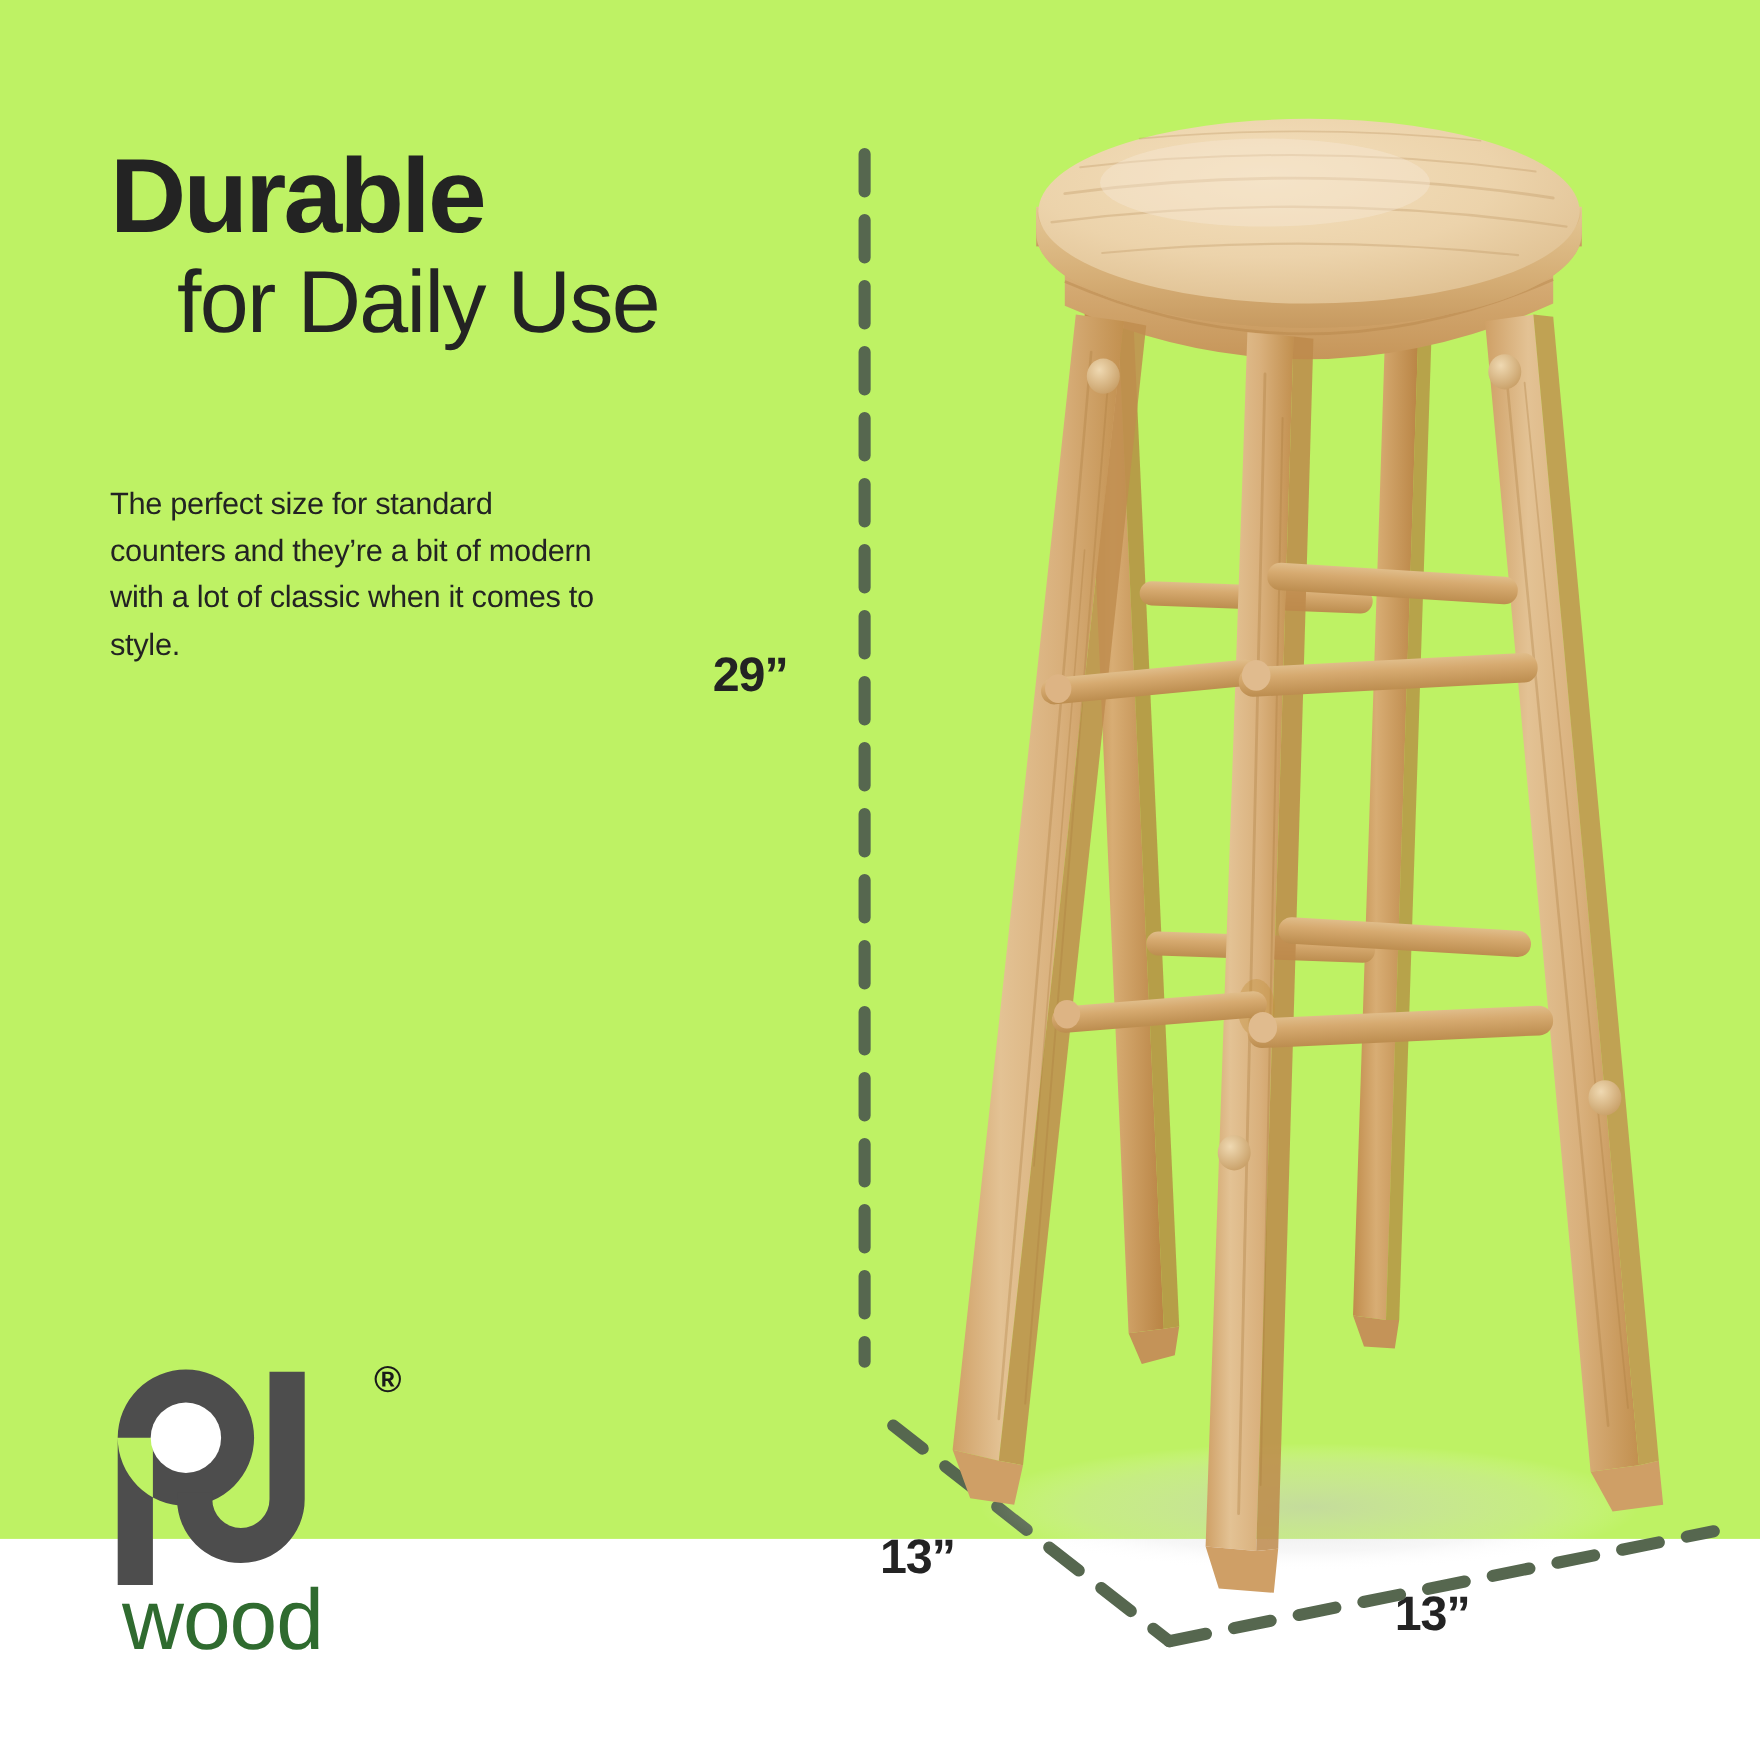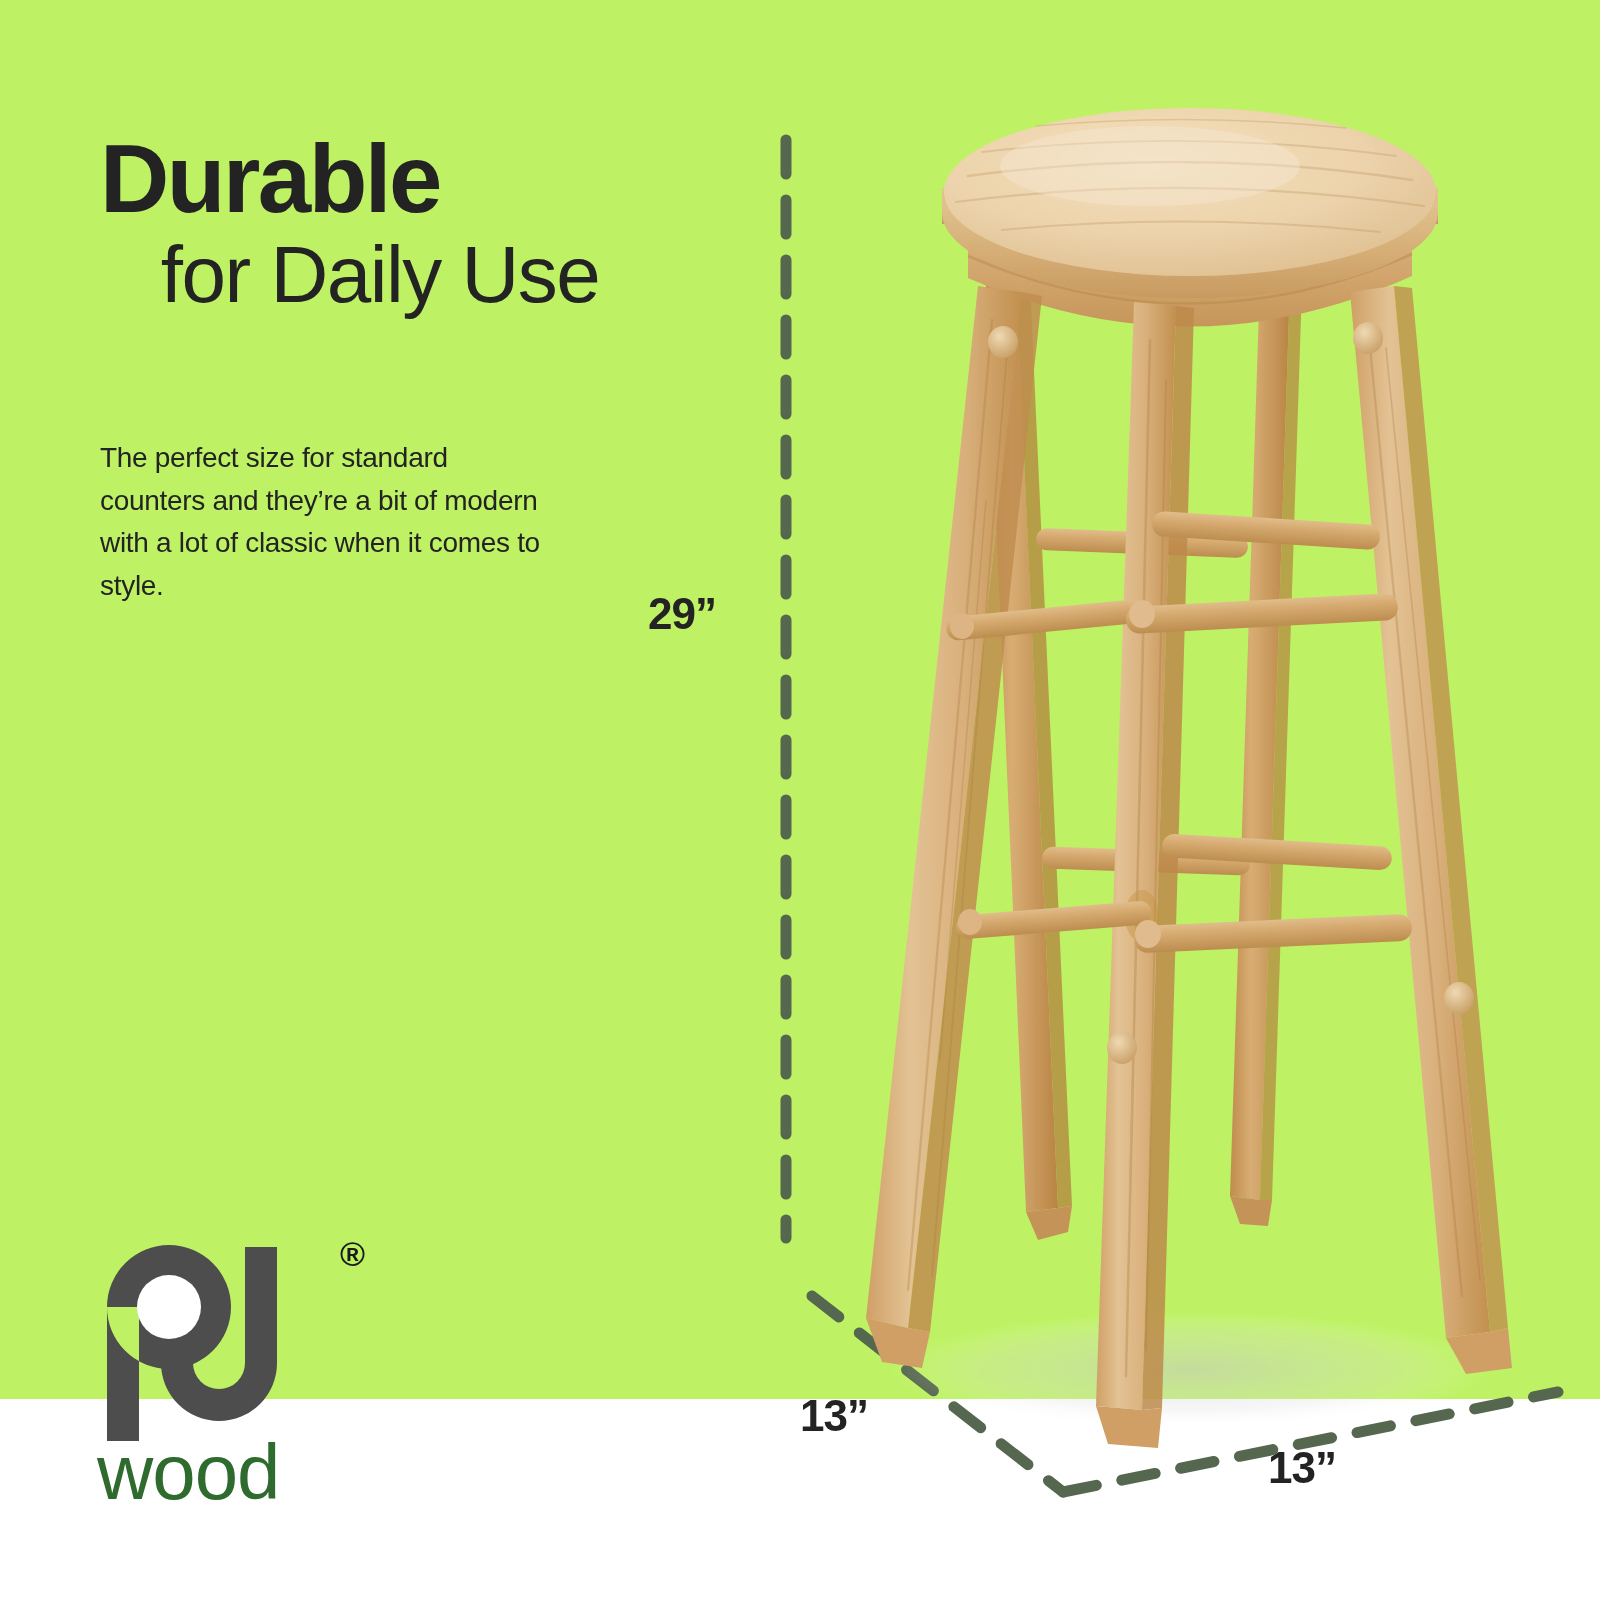--- a/index.html
+++ b/index.html
@@ -48,21 +48,21 @@
 
   
   .logo { position:absolute; left:95px; top:1235px; width:290px; height:290px; }
   .logo-mark { position:relative; width:250px; height:215px; }
   .logo-reg {
     position:absolute; right:-20px; top:2px;
     font-size:34px; font-weight:700; color:#1a1a1a;
     line-height:1;
   }
   .logo-word {
-    position:absolute; left:2px; top:198px;
+    position:absolute; left:16px; top:198px;
     font-size:78px; font-weight:400;
     color:#2f6b2f;
     letter-spacing:-1px;
     line-height:1;
   }
 
   
   .dim-label {
     position:absolute;
     font-size:44px;

